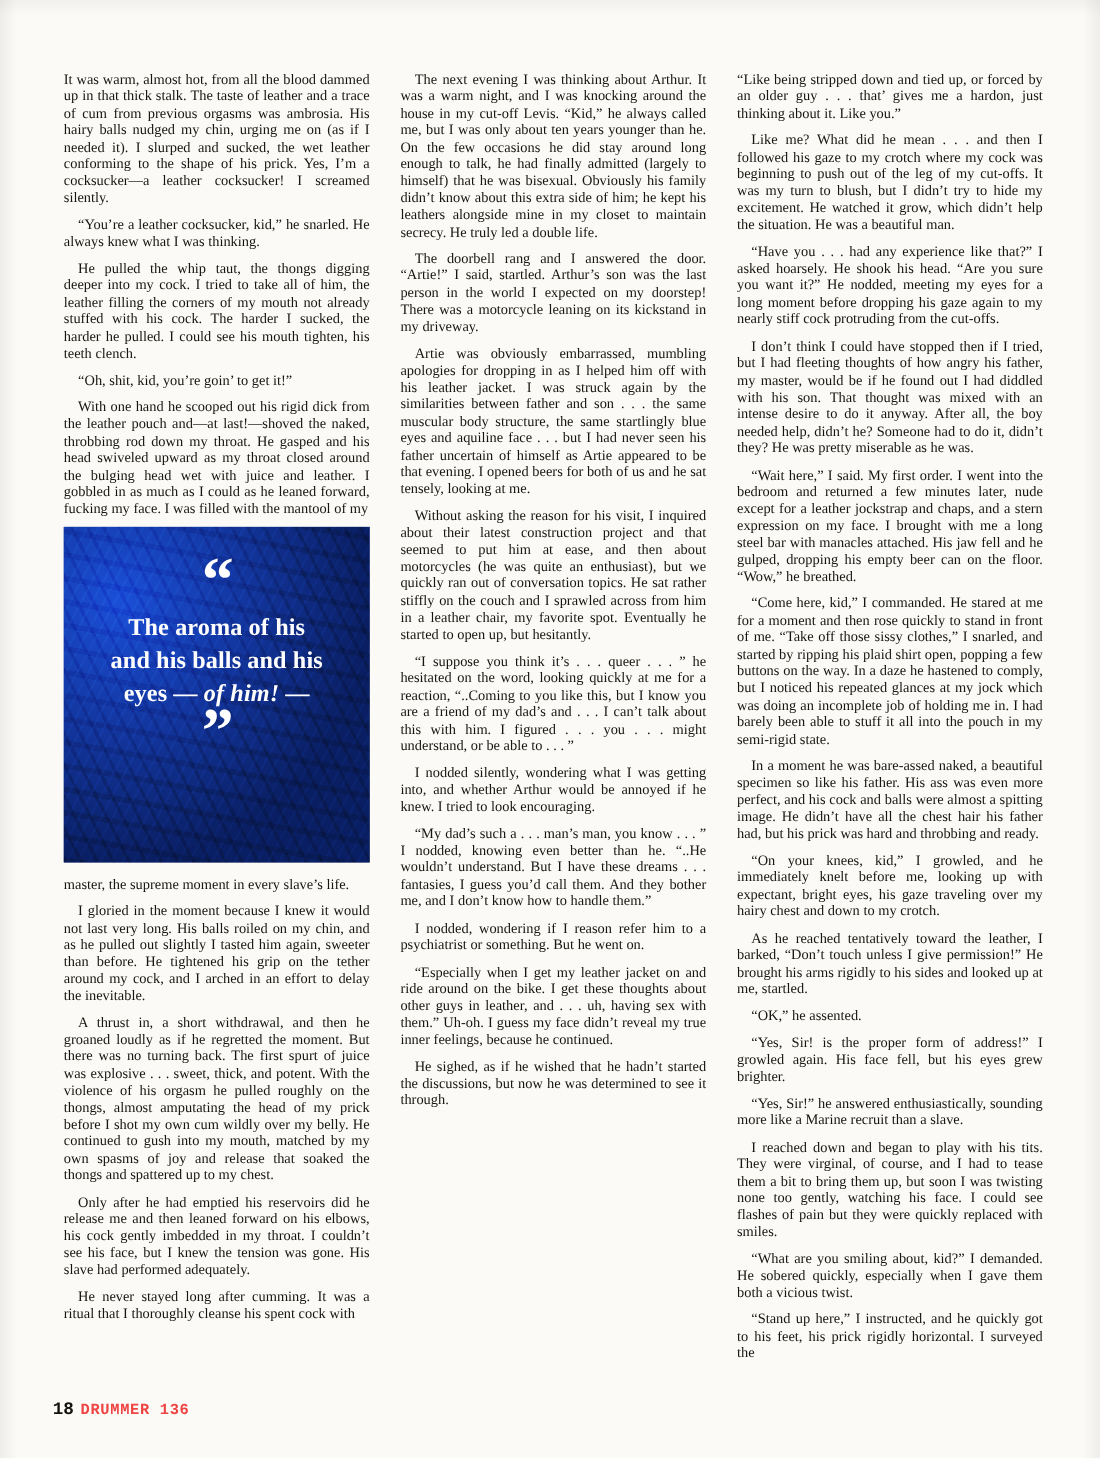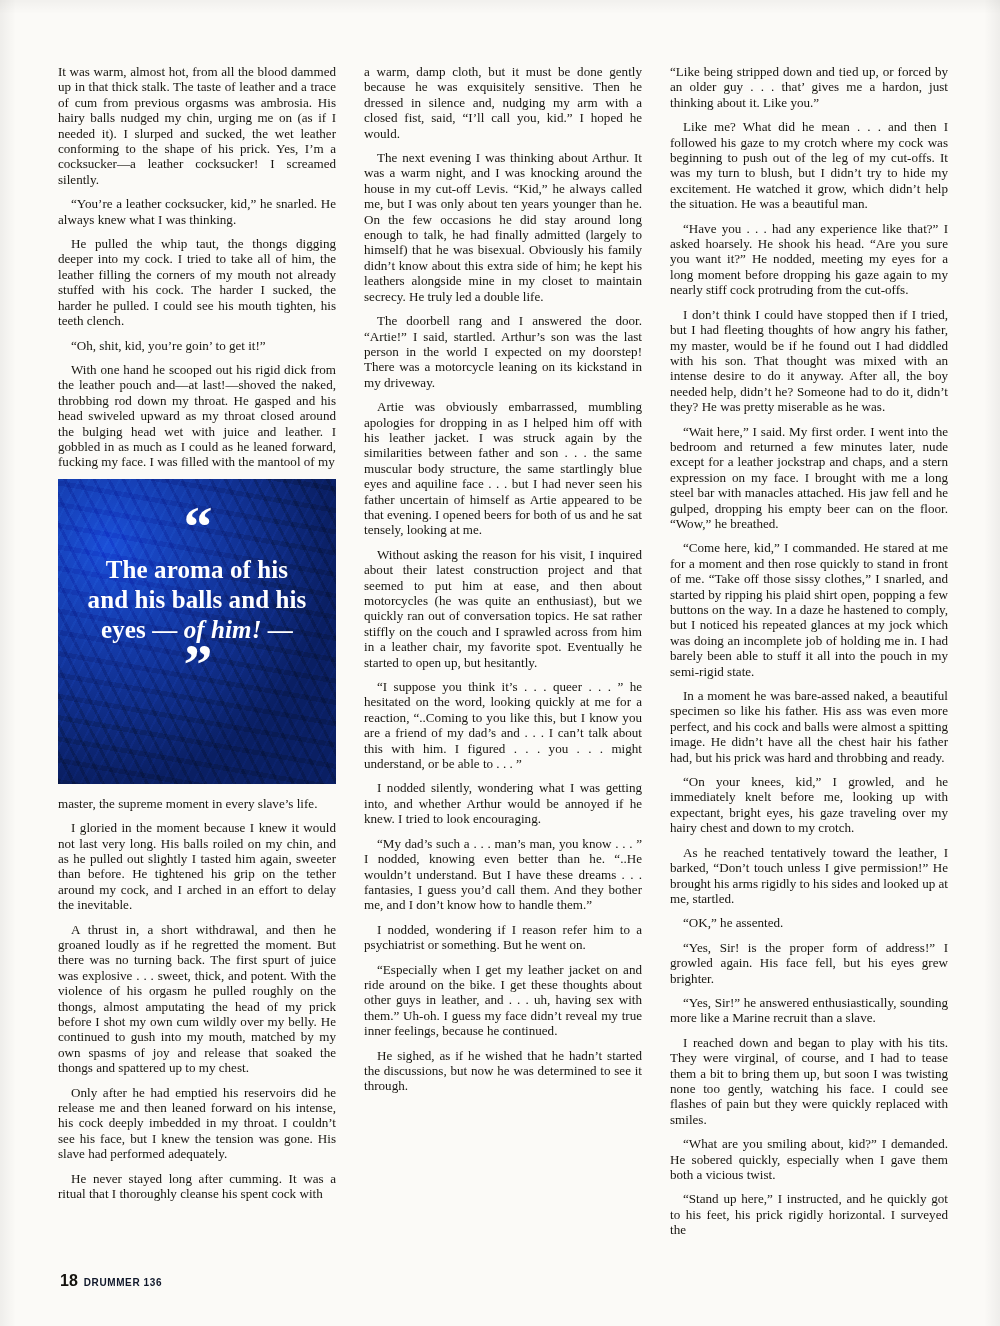--- a/index.html
+++ b/index.html
@@ -88,49 +88,49 @@
     font-family: "Liberation Serif", serif;
     font-size: 58px;
     line-height: 36px;
     font-weight: 700;
     letter-spacing: -2px;
   }
   .pq-mark.open { margin: 14px 0 10px 0; }
   .pq-mark.close { margin: 2px 0 0 0; }
   .pq-text {
     font-family: "Liberation Serif", serif;
-    font-size: 25px;
+    font-size: 22px;
     line-height: 30px;
     font-weight: 700;
     letter-spacing: 0.1px;
   }
   .pq-text em {
     font-style: italic;
   }
 
   
   .folio {
     position: absolute;
-    left: 60px;
+    left: 48px;
     bottom: 36px;
     display: flex;
     align-items: baseline;
     gap: 6px;
-    font-family: Liberation Sans, sans-serif;
+    font-family: Liberation Mono, monospace;
   }
   .folio-num {
     font-size: 16px;
     font-weight: 700;
     color: #14120d;
   }
   .folio-title {
-    font-size: 10px;
+    font-size: 14px;
     font-weight: 700;
     letter-spacing: 0.6px;
-    color: #0f172a;
+    color: #ef4444;
   }
 </style>
 </head>
 <body>
 
 <div class="page">
 
   <div class="columns">
 
     <div class="col">
@@ -149,26 +149,25 @@
             <div>and his balls and his</div>
             <div><span>eyes — </span><em>of him!</em><span> —</span></div>
           </div>
           <div class="pq-mark close">”</div>
         </div>
       </div>
 
       <p>master, the supreme moment in every slave’s life.</p>
       <p class="indent">I gloried in the moment because I knew it would not last very long. His balls roiled on my chin, and as he pulled out slightly I tasted him again, sweeter than before. He tightened his grip on the tether around my cock, and I arched in an effort to delay the inevitable.</p>
       <p class="indent">A thrust in, a short withdrawal, and then he groaned loudly as if he regretted the moment. But there was no turning back. The first spurt of juice was explosive . . . sweet, thick, and potent. With the violence of his orgasm he pulled roughly on the thongs, almost amputating the head of my prick before I shot my own cum wildly over my belly. He continued to gush into my mouth, matched by my own spasms of joy and release that soaked the thongs and spattered up to my chest.</p>
-      <p class="indent">Only after he had emptied his reservoirs did he release me and then leaned forward on his intense, his cock deeply imbedded in my throat. I couldn’t see his face, but I knew the tension was gone. His slave had performed adequately.</p>
+      <p class="indent">Only after he had emptied his reservoirs did he release me and then leaned forward on his elbows, his cock gently imbedded in my throat. I couldn’t see his face, but I knew the tension was gone. His slave had performed adequately.</p>
       <p class="indent">He never stayed long after cumming. It was a ritual that I thoroughly cleanse his spent cock with</p>
     </div>
 
     <div class="col">
-      <p>a warm, damp cloth, but it must be done gently because he was exquisitely sensitive. Then he dressed in silence and, nudging my arm with a closed fist, said, “I’ll call you, kid.” I hoped he would.</p>
       <p class="indent">The next evening I was thinking about Arthur. It was a warm night, and I was knocking around the house in my cut-off Levis. “Kid,” he always called me, but I was only about ten years younger than he. On the few occasions he did stay around long enough to talk, he had finally admitted (largely to himself) that he was bisexual. Obviously his family didn’t know about this extra side of him; he kept his leathers alongside mine in my closet to maintain secrecy. He truly led a double life.</p>
       <p class="indent">The doorbell rang and I answered the door. “Artie!” I said, startled. Arthur’s son was the last person in the world I expected on my doorstep! There was a motorcycle leaning on its kickstand in my driveway.</p>
       <p class="indent">Artie was obviously embarrassed, mumbling apologies for dropping in as I helped him off with his leather jacket. I was struck again by the similarities between father and son . . . the same muscular body structure, the same startlingly blue eyes and aquiline face . . . but I had never seen his father uncertain of himself as Artie appeared to be that evening. I opened beers for both of us and he sat tensely, looking at me.</p>
       <p class="indent">Without asking the reason for his visit, I inquired about their latest construction project and that seemed to put him at ease, and then about motorcycles (he was quite an enthusiast), but we quickly ran out of conversation topics. He sat rather stiffly on the couch and I sprawled across from him in a leather chair, my favorite spot. Eventually he started to open up, but hesitantly.</p>
       <p class="indent">“I suppose you think it’s . . . queer . . . ” he hesitated on the word, looking quickly at me for a reaction, “..Coming to you like this, but I know you are a friend of my dad’s and . . . I can’t talk about this with him. I figured . . . you . . . might understand, or be able to . . . ”</p>
       <p class="indent">I nodded silently, wondering what I was getting into, and whether Arthur would be annoyed if he knew. I tried to look encouraging.</p>
       <p class="indent">“My dad’s such a . . . man’s man, you know . . . ” I nodded, knowing even better than he. “..He wouldn’t understand. But I have these dreams . . . fantasies, I guess you’d call them. And they bother me, and I don’t know how to handle them.”</p>
       <p class="indent">I nodded, wondering if I reason refer him to a psychiatrist or something. But he went on.</p>
       <p class="indent">“Especially when I get my leather jacket on and ride around on the bike. I get these thoughts about other guys in leather, and . . . uh, having sex with them.” Uh-oh. I guess my face didn’t reveal my true inner feelings, because he continued.</p>
       <p class="indent">He sighed, as if he wished that he hadn’t started the discussions, but now he was determined to see it through.</p>

